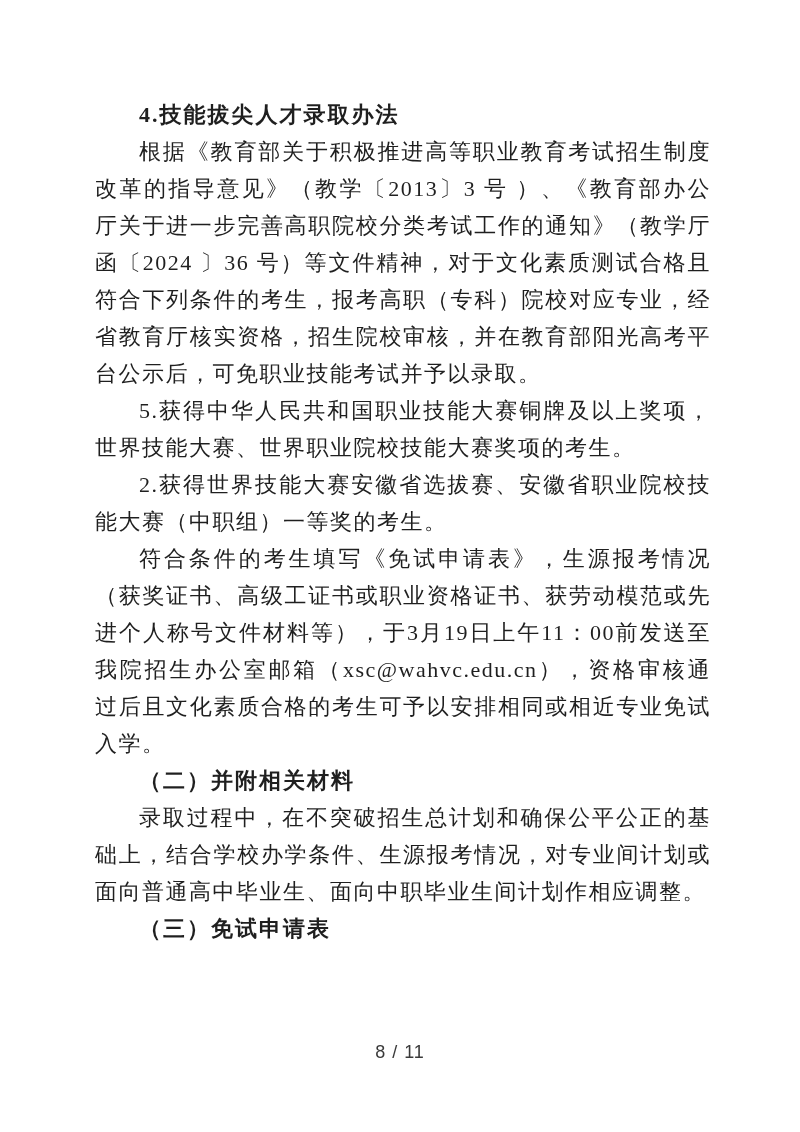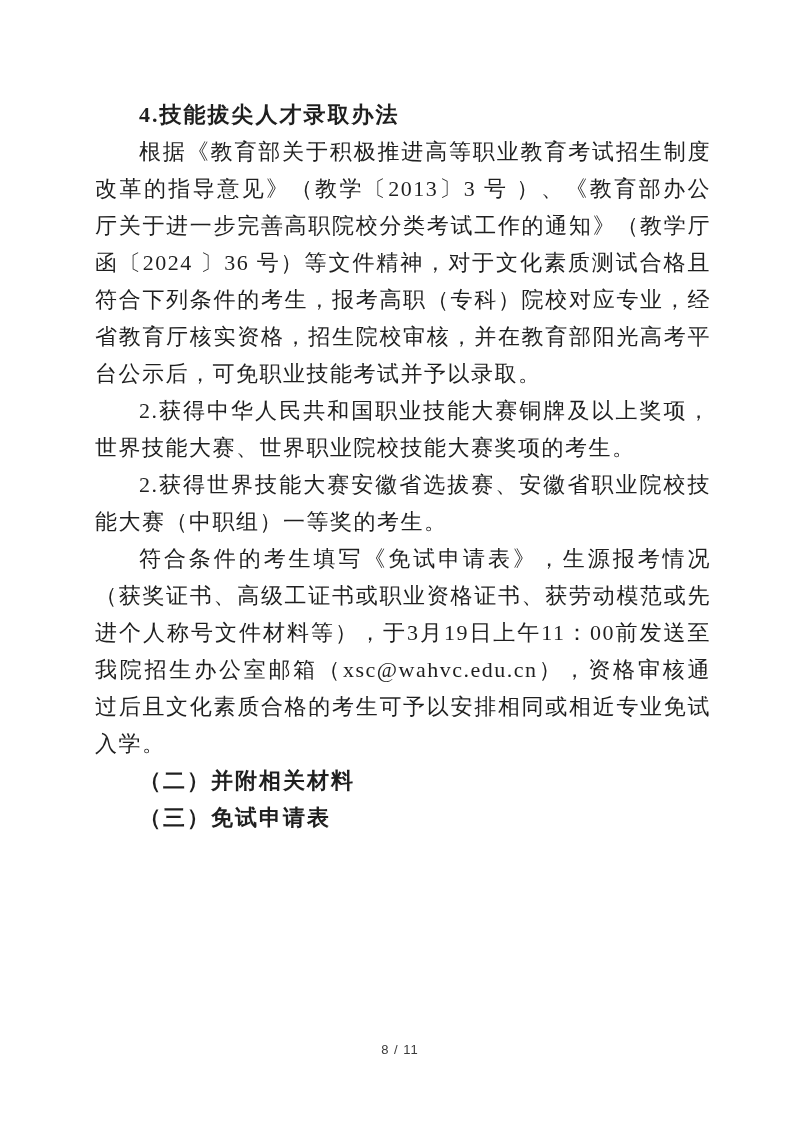--- a/index.html
+++ b/index.html
@@ -36,33 +36,34 @@
     text-align: left;
     letter-spacing: 2px;
   }
   .footer {
     position: absolute;
     top: 1042px;
     left: 0;
     width: 100%;
     text-align: center;
     font-family: "Liberation Sans", "DejaVu Sans", sans-serif;
-    font-size: 13px;
+    font-size: 18px;
     color: #3a3a3a;
     letter-spacing: 1px;
   }
 </style>
 </head>
 <body>
 
 <div class="page">
   <div class="content">
     <p class="heading">4.技能拔尖人才录取办法</p>
     <p>根据《教育部关于积极推进高等职业教育考试招生制度改革的指导意见》（教学〔2013〕3 号 ）、《教育部办公厅关于进一步完善高职院校分类考试工作的通知》（教学厅函〔2024 〕36 号）等文件精神，对于文化素质测试合格且符合下列条件的考生，报考高职（专科）院校对应专业，经省教育厅核实资格，招生院校审核，并在教育部阳光高考平台公示后，可免职业技能考试并予以录取。</p>
-    <p>2.获得中华人民共和国职业技能大赛铜牌及以上奖项，世界技能大赛、世界职业院校技能大赛奖项的考生。</p>
+    <p>5.获得中华人民共和国职业技能大赛铜牌及以上奖项，世界技能大赛、世界职业院校技能大赛奖项的考生。</p>
     <p>2.获得世界技能大赛安徽省选拔赛、安徽省职业院校技能大赛（中职组）一等奖的考生。</p>
     <p>符合条件的考生填写《免试申请表》，生源报考情况（获奖证书、高级工证书或职业资格证书、获劳动模范或先进个人称号文件材料等），于3月19日上午11：00前发送至我院招生办公室邮箱（xsc@wahvc.edu.cn），资格审核通过后且文化素质合格的考生可予以安排相同或相近专业免试入学。</p>
     <p class="heading">（二）并附相关材料</p>
+    <p>录取过程中，在不突破招生总计划和确保公平公正的基础上，结合学校办学条件、生源报考情况，对专业间计划或面向普通高中毕业生、面向中职毕业生间计划作相应调整。</p>
     <p class="heading">（三）免试申请表</p>
   </div>
 
   <div class="footer">8 / 11</div>
 </div>
 
 </body></html>

